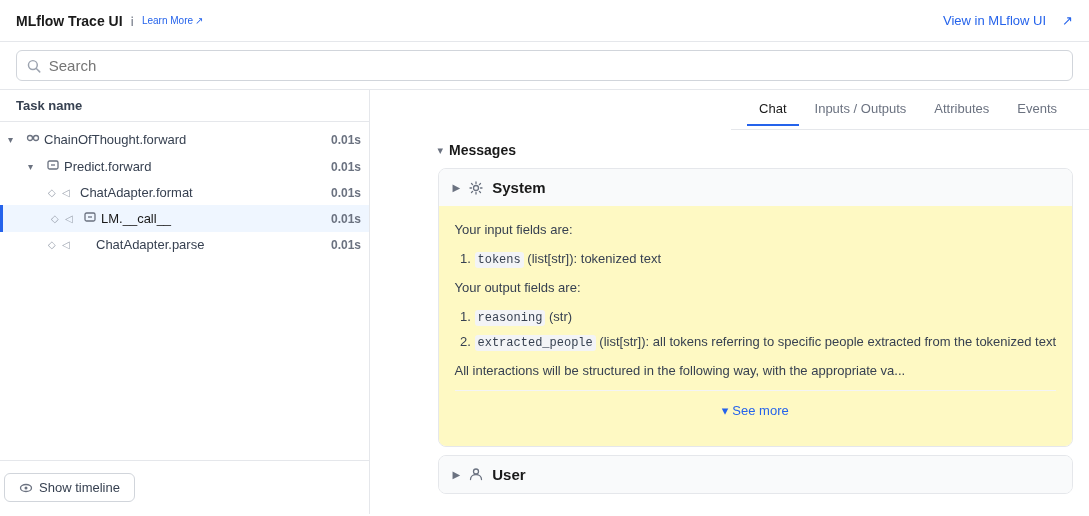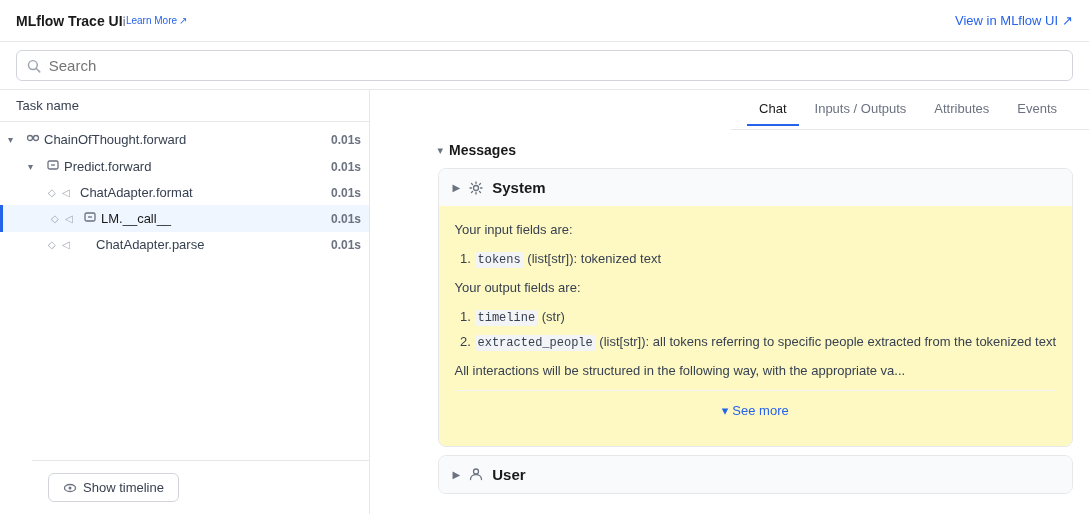--- a/index.html
+++ b/index.html
@@ -18,21 +18,21 @@
       display: flex;
       align-items: center;
       justify-content: space-between;
       padding: 8px 16px;
       border-bottom: 1px solid #e5e7eb;
       height: 42px;
     }
     .header-left {
       display: flex;
       align-items: center;
-      gap: 0;
+      gap: 8px;
     }
     .header-title {
       font-weight: 600;
       font-size: 14px;
       color: #1a1a1a;
     }
     .header-info-icon {
       color: #6b7280;
       font-size: 13px;
       cursor: pointer;
@@ -46,21 +46,21 @@
       align-items: center;
       gap: 2px;
     }
     .header-view-link {
       color: #2563eb;
       font-size: 13px;
       text-decoration: none;
       cursor: pointer;
       display: flex;
       align-items: center;
-      gap: 4px;
+      gap: 16px;
     }
 
     
     .search-bar {
       padding: 8px 16px;
       border-bottom: 1px solid #e5e7eb;
     }
     .search-input-wrapper {
       display: flex;
       align-items: center;
@@ -91,21 +91,21 @@
     
     .left-panel {
       width: 370px;
       border-right: 1px solid #e5e7eb;
       display: flex;
       flex-direction: column;
       overflow: hidden;
     }
     .task-name-header {
       padding: 8px 16px;
-      font-weight: 400;
+      font-weight: 700;
       font-size: 13px;
       color: #374151;
       border-bottom: 1px solid #e5e7eb;
     }
     .tree-container {
       flex: 1;
       overflow-y: auto;
       padding: 4px 0;
     }
     .tree-item {
@@ -143,23 +143,22 @@
       font-size: 12px;
       color: #6b7280;
       margin-left: 8px;
       font-weight: bold;
     }
     .indent-1 { padding-left: 8px; }
     .indent-2 { padding-left: 28px; }
     .indent-3 { padding-left: 48px; }
 
     .timeline-btn-area {
-      padding: 12px 16px;
+      padding: 12px 4px;
       border-top: 1px solid #e5e7eb;
-      margin-left: 32px;
     }
     .timeline-btn {
       display: flex;
       align-items: center;
       gap: 6px;
       border: 1px solid #d1d5db;
       border-radius: 6px;
       padding: 6px 14px;
       background: #fff;
       font-size: 13px;
@@ -416,21 +415,21 @@
             </svg>
             <span class="message-card-title">System</span>
           </div>
           <div class="message-card-body">
             <p>Your input fields are:</p>
             <ol>
               <li><code>tokens</code> (list[str]): tokenized text</li>
             </ol>
             <p>Your output fields are:</p>
             <ol>
-              <li><code>timeline</code> (str)</li>
+              <li><code>reasoning</code> (str)</li>
               <li><code>extracted_people</code> (list[str]): all tokens referring to specific people extracted from the tokenized text</li>
             </ol>
             <p>All interactions will be structured in the following way, with the appropriate va...</p>
             <div class="see-more-link">
               <span>▾</span>
               <span>See more</span>
             </div>
           </div>
         </div>
 

